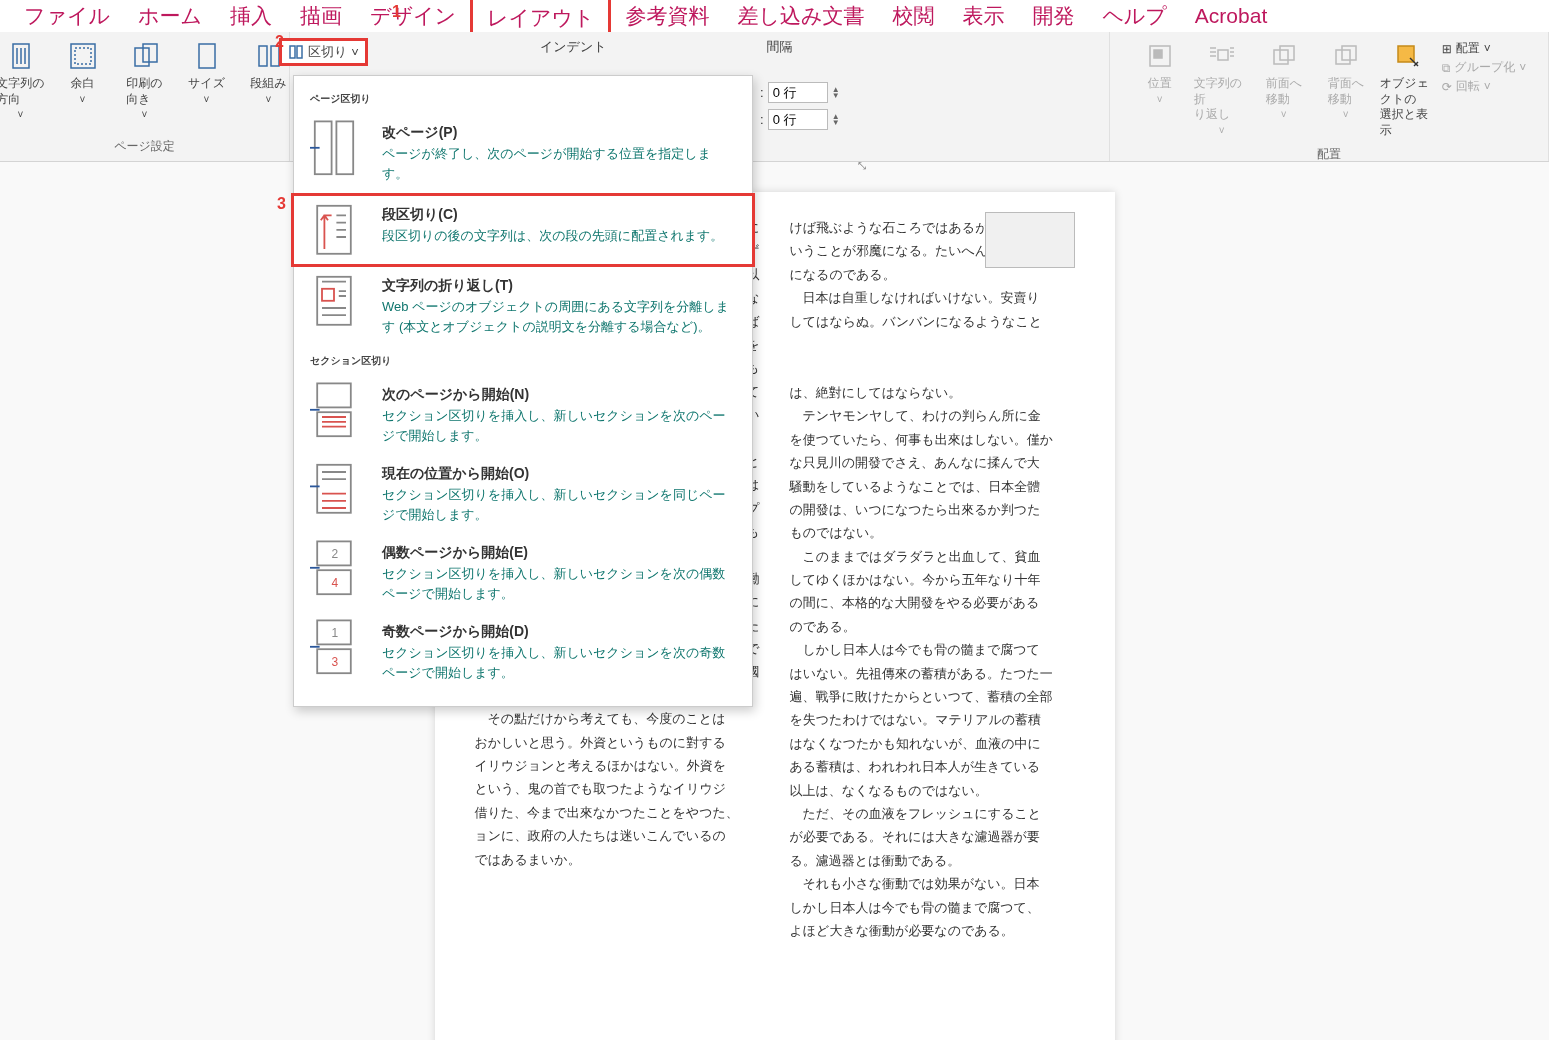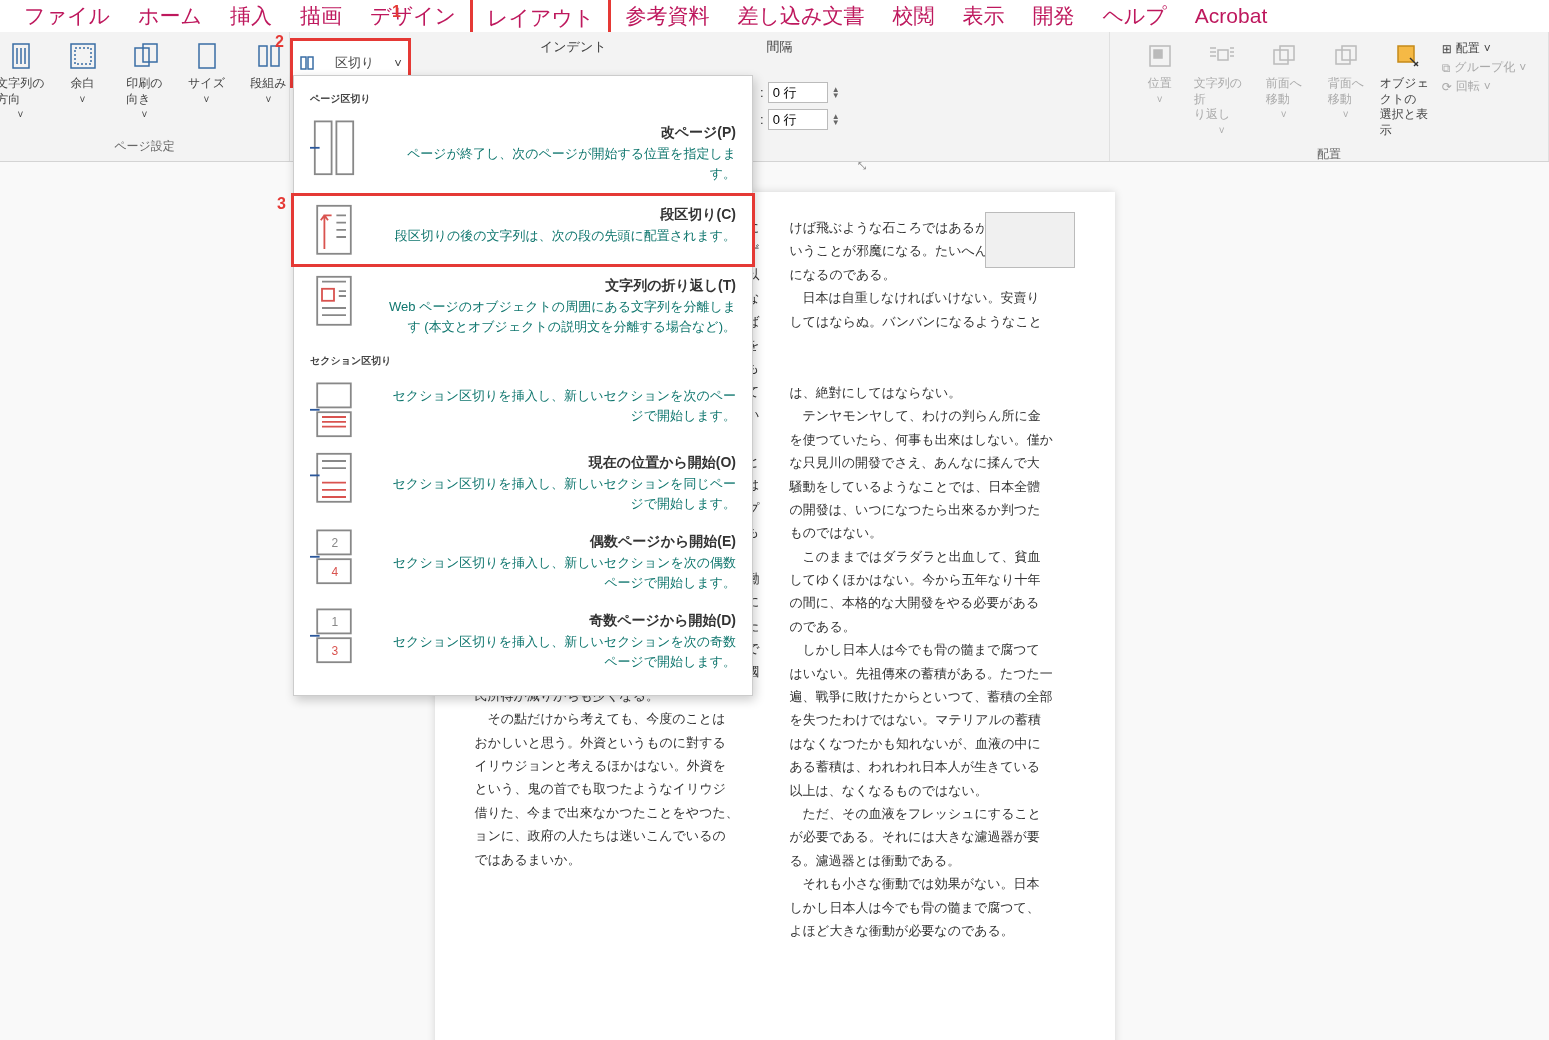--- a/index.html
+++ b/index.html
@@ -13,35 +13,35 @@
   
   
   .ribbon { display: flex; background:#f3f3f3; border-bottom:1px solid #d4d4d4; height: 130px; position: relative; }
   .ribbon-group { display:flex; flex-direction:column; align-items:center; border-right:1px solid #e0e0e0; padding: 4px 6px 0 6px; }
   .ribbon-buttons { display:flex; gap:2px; }
   .r-btn { display:flex; flex-direction:column; align-items:center; justify-content:flex-start; width:60px; font-size:12px; line-height:1.3; color:#444; padding:4px 2px; cursor:pointer; }
   .r-btn .icon { width:32px; height:32px; display:flex; align-items:center; justify-content:center; margin-bottom:4px; }
   .r-btn .caret::after { content:" ˅"; font-size:10px; }
   .group-label { font-size:12px; color:#666; margin-top:auto; padding:4px 0 6px 0; }
   
-  .breaks-btn { display:flex; align-items:center; gap:20px; font-size:13px; color:#444; background:#fff; border:3px solid #e53935; padding:13px 6px; cursor:pointer; position:absolute; left:290px; top:6px; }
+  .breaks-btn { display:flex; align-items:center; gap:4px; font-size:13px; color:#444; background:#fff; border:3px solid #e53935; padding:2px 6px; cursor:pointer; position:absolute; left:279px; top:6px; }
   .breaks-btn .bicon { width:16px; height:16px; display:inline-block; }
   
   .indent-area { position:absolute; left:540px; top:6px; display:flex; gap:50px; font-size:13px; color:#444; }
   .spacing-col { position:absolute; left:760px; top:50px; display:flex; flex-direction:column; gap:6px; }
   .spacing-row { display:flex; align-items:center; gap:4px; font-size:13px; }
   .spacing-row input { width:60px; border:1px solid #bbb; padding:2px 4px; font-size:13px; }
   .spinner { display:inline-flex; flex-direction:column; }
   .spinner span { font-size:8px; line-height:6px; color:#666; cursor:pointer; }
   .launcher { position:absolute; left:858px; top:128px; font-size:10px; color:#666; }
   
   
   .dropdown { position:absolute; left:293px; top:75px; width:460px; background:#fff; border:1px solid #ccc; box-shadow:2px 4px 10px rgba(0,0,0,.2); z-index:10; padding:8px 0 14px 0; }
   .dd-section-title { font-size:10px; font-weight:bold; color:#444; padding:8px 16px; }
-  .dd-item { display:flex; gap:24px; padding:10px 16px; cursor:pointer;text-align:right; }
+  .dd-item { display:flex; gap:24px; padding:10px 16px; cursor:pointer; }
   .dd-item.highlighted { border:3px solid #e53935; margin:0 -3px; }
   .dd-icon { width:48px; height:48px; flex-shrink:0; display:flex; align-items:center; justify-content:center; }
   .dd-text { flex:1; }
   .dd-title { font-size:14px; font-weight:bold; color:#333; margin-bottom:2px; }
   .dd-desc { font-size:13px; color:#0f766e; line-height:1.5; }
   
   
   .callout { position:absolute; font-size:16px; font-weight:bold; color:#e53935; z-index:20; }
   
   
@@ -300,20 +300,21 @@
   <div class="dd-item">
     <span class="dd-icon">
         <svg viewBox="0 0 40 48">
           <rect x="6" y="2" width="28" height="20"></rect>
           <rect x="6" y="26" width="28" height="20"></rect>
           <path class="red" d="M10 30h20M10 34h20M10 38h20"></path>
           <path d="M0 24h8" stroke="#2b579a"></path>
         </svg>
       </span>
     <div class="dd-text">
+      <div class="dd-title">次のページから開始(N)</div>
       <div class="dd-desc">セクション区切りを挿入し、新しいセクションを次のページで開始します。</div>
     </div>
   </div>
 
   <div class="dd-item">
     <span class="dd-icon">
         <svg viewBox="0 0 40 48">
           <rect x="6" y="4" width="28" height="40"></rect>
           <path d="M10 10h20M10 16h20"></path>
           <path class="red" d="M10 28h20M10 34h20M10 40h20"></path>

